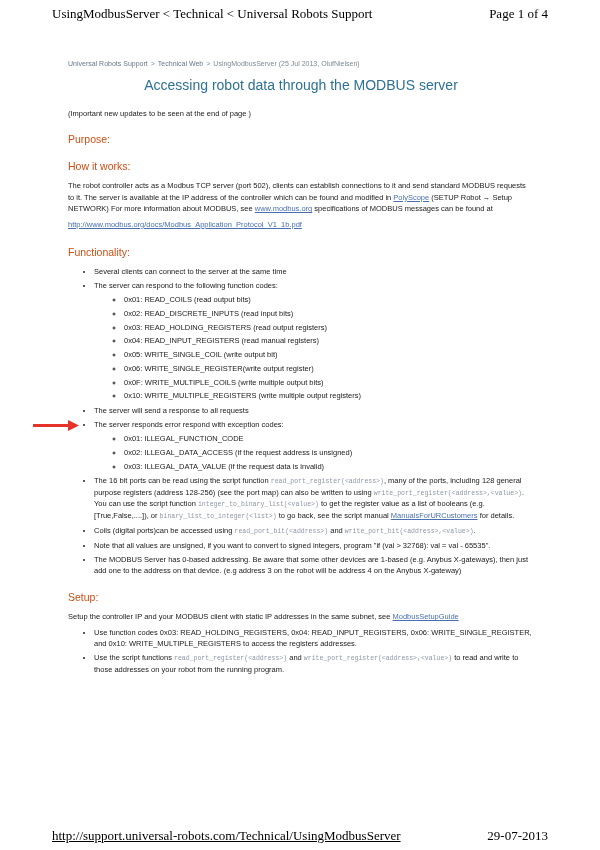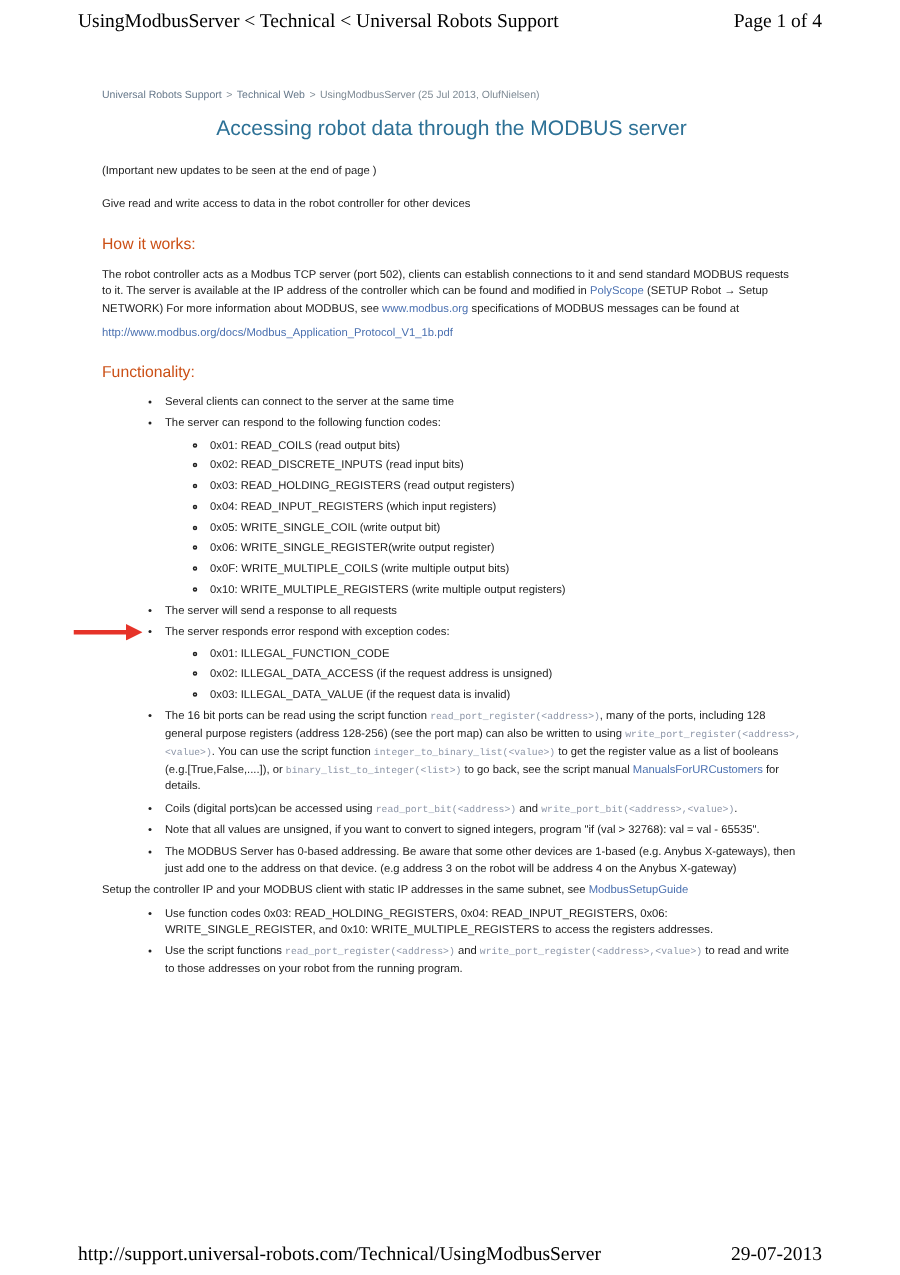--- a/index.html
+++ b/index.html
@@ -8,35 +8,35 @@
     font-family:"Liberation Sans", sans-serif; color:#212121; overflow:hidden;
   }
   
   .print-header, .print-footer {
     position:absolute; left:52px; right:52px; display:flex;
     justify-content:space-between; font-family:"Liberation Serif", serif;
     font-size:13px; color:#000;
   }
   .print-header { top:6px; }
   .print-footer { bottom:6px; }
-  .print-footer .pf-left { }
+  .print-footer .pf-left { text-decoration:underline; }
   
   .content { position:absolute; top:60px; left:68px; width:466px; }
   .breadcrumb { font-size:7px; color:#7e8a94; margin:0 0 10px 0; }
   .bc-link { color:#66788a; cursor:pointer; }
   .bc-sep { margin:0 3px; }
   h1.title { font-size:14px; font-weight:400; color:var(--title,#2d7196); margin:6px 0 7px 0;text-align:center; }
   p.note { font-size:7.5px; margin:16px 0 12px 0; }
   h2.section { font-size:10.5px; font-weight:400; color:var(--heading,#cb4f15); margin:15px 0 8px 0; }
   p.body { font-size:7.5px; line-height:1.55; margin:0 0 4px 0; }
-  .seg-link, .pdf-line .seg-link { color:var(--link,#4a70b0); cursor:pointer; }
+  .seg-link, .pdf-line .seg-link { color:var(--link,#4a70b0); text-decoration:underline; cursor:pointer; }
   .seg-code { font-family:"Liberation Mono","DejaVu Sans Mono",monospace; font-size:6.5px; color:var(--code,#8d96a8); }
   ul.list { margin:2px 0 2px 0; font-size:7.5px; line-height:1.5; }
   ul.l1 { padding-left:26px; list-style:disc; }
-  ul.l1 > li { margin-bottom:3px;margin-left:16px; }
+  ul.l1 > li { margin-bottom:3px; }
   ul.l2 { padding-left:30px; list-style:circle; margin-top:3px; }
   ul.l2 > li { margin-bottom:2.5px; }
   .li-exceptions { position:relative; }
   .red-arrow { position:absolute; left:-61px; top:1px; width:46px; height:11px; }
   .red-arrow svg rect, .red-arrow svg polygon { fill:var(--arrow,#e63329); }
   .pdf-line { margin-top:1px; }
 </style>
 </head>
 <body>
 
@@ -50,38 +50,38 @@
   <div class="content">
 
     <div class="breadcrumb">
       <span class="bc-link">Universal Robots Support</span><span class="bc-sep">&gt;</span><span class="bc-link">Technical Web</span><span class="bc-sep">&gt;</span><span class="bc-page">UsingModbusServer</span>
       <span class="bc-meta">(25 Jul 2013, OlufNielsen)</span>
     </div>
 
     <h1 class="title">Accessing robot data through the MODBUS server</h1>
     <p class="note">(Important new updates to be seen at the end of page )</p>
 
-    <p class="body">Give read and write access to data in the robot controller for other devices</p>
+    <h2 class="section">Purpose:</h2>
 
     <h2 class="section">How it works:</h2>
     <p class="body"><span class="seg-plain">The robot controller acts as a Modbus TCP server (port 502), clients can establish connections to it and send standard MODBUS requests to it. The server is available at the IP address of the controller which can be found and modified in </span><span class="seg-link">PolyScope</span><span class="seg-plain"> (SETUP Robot → Setup NETWORK) For more information about MODBUS, see </span><span class="seg-link">www.modbus.org</span><span class="seg-plain"> specifications of MODBUS messages can be found at</span></p>
     <p class="body pdf-line">
       <span class="seg-link">http://www.modbus.org/docs/Modbus_Application_Protocol_V1_1b.pdf</span>
     </p>
 
     <h2 class="section">Functionality:</h2>
     <ul class="list l1">
       <li>Several clients can connect to the server at the same time</li>
       <li>
         <span>The server can respond to the following function codes:</span>
         <ul class="list l2">
           <li>0x01: READ_COILS (read output bits)</li>
           <li>0x02: READ_DISCRETE_INPUTS (read input bits)</li>
           <li>0x03: READ_HOLDING_REGISTERS (read output registers)</li>
-          <li>0x04: READ_INPUT_REGISTERS (which input registers)</li>
+          <li>0x04: READ_INPUT_REGISTERS (read manual registers)</li>
           <li>0x05: WRITE_SINGLE_COIL (write output bit)</li>
           <li>0x06: WRITE_SINGLE_REGISTER(write output register)</li>
           <li>0x0F: WRITE_MULTIPLE_COILS (write multiple output bits)</li>
           <li>0x10: WRITE_MULTIPLE_REGISTERS (write multiple output registers)</li>
         </ul>
       </li>
       <li>The server will send a response to all requests</li>
       <li class="li-exceptions">
         <span class="red-arrow">
           <svg width="46" height="11" viewBox="0 0 46 11">
@@ -95,20 +95,21 @@
           <li>0x02: ILLEGAL_DATA_ACCESS (if the request address is unsigned)</li>
           <li>0x03: ILLEGAL_DATA_VALUE (if the request data is invalid)</li>
         </ul>
       </li>
       <li><span class="seg-plain">The 16 bit ports can be read using the script function </span><span class="seg-code">read_port_register(&lt;address&gt;)</span><span class="seg-plain">, many of the ports, including 128 general purpose registers (address 128-256) (see the port map) can also be written to using </span><span class="seg-code">write_port_register(&lt;address&gt;,&lt;value&gt;)</span><span class="seg-plain">. You can use the script function </span><span class="seg-code">integer_to_binary_list(&lt;value&gt;)</span><span class="seg-plain"> to get the register value as a list of booleans (e.g.[True,False,....]), or </span><span class="seg-code">binary_list_to_integer(&lt;list&gt;)</span><span class="seg-plain"> to go back, see the script manual </span><span class="seg-link">ManualsForURCustomers</span><span class="seg-plain"> for details.</span></li>
       <li><span class="seg-plain">Coils (digital ports)can be accessed using </span><span class="seg-code">read_port_bit(&lt;address&gt;)</span><span class="seg-plain"> and </span><span class="seg-code">write_port_bit(&lt;address&gt;,&lt;value&gt;)</span><span class="seg-plain">.</span></li>
       <li>Note that all values are unsigned, if you want to convert to signed integers, program "if (val &gt; 32768): val = val - 65535".</li>
       <li>The MODBUS Server has 0-based addressing. Be aware that some other devices are 1-based (e.g. Anybus X-gateways), then just add one to the address on that device. (e.g address 3 on the robot will be address 4 on the Anybus X-gateway)</li>
     </ul>
 
+    <h2 class="section">Setup:</h2>
     <p class="body"><span class="seg-plain">Setup the controller IP and your MODBUS client with static IP addresses in the same subnet, see </span><span class="seg-link">ModbusSetupGuide</span></p>
 
     <ul class="list l1">
       <li>Use function codes 0x03: READ_HOLDING_REGISTERS, 0x04: READ_INPUT_REGISTERS, 0x06: WRITE_SINGLE_REGISTER, and 0x10: WRITE_MULTIPLE_REGISTERS to access the registers addresses.</li>
       <li><span class="seg-plain">Use the script functions </span><span class="seg-code">read_port_register(&lt;address&gt;)</span><span class="seg-plain"> and </span><span class="seg-code">write_port_register(&lt;address&gt;,&lt;value&gt;)</span><span class="seg-plain"> to read and write to those addresses on your robot from the running program.</span></li>
     </ul>
 
   </div>
 
   <div class="print-footer">

